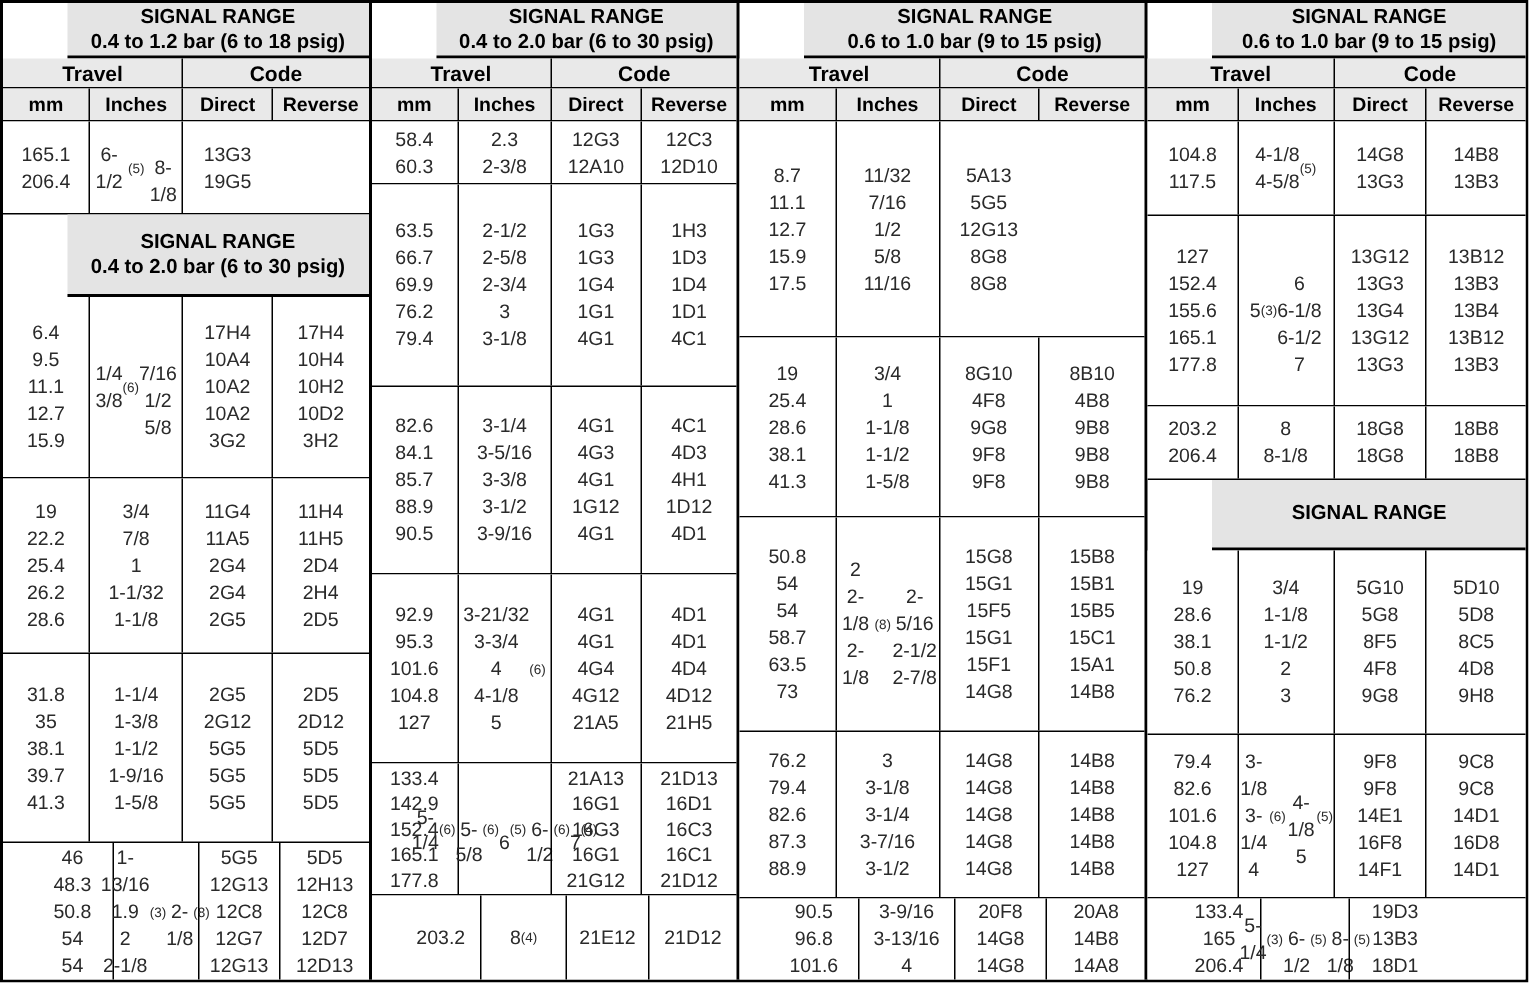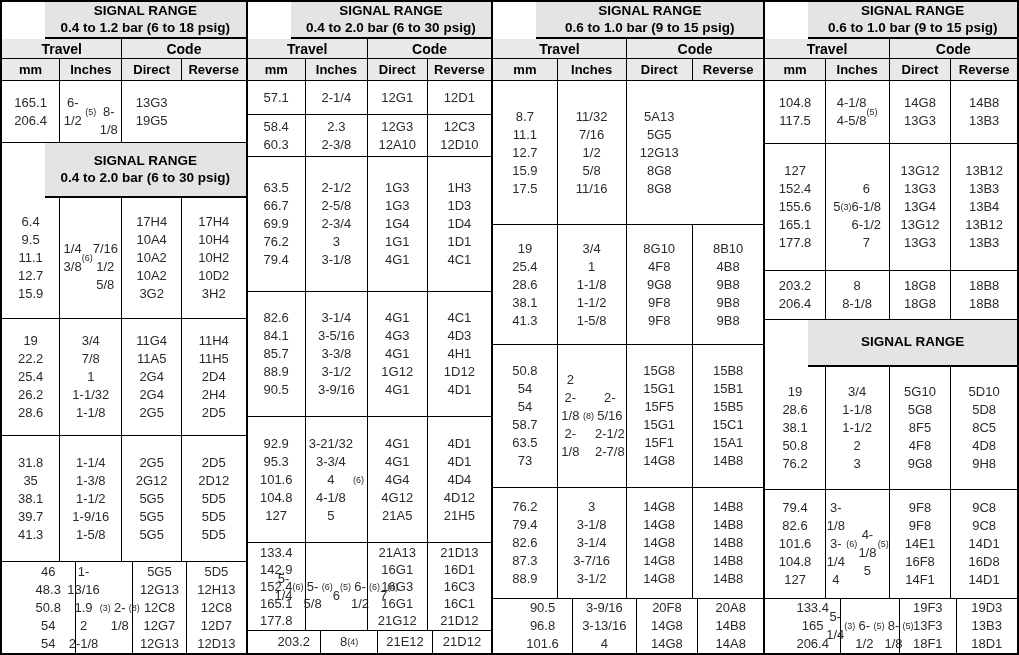--- a/index.html
+++ b/index.html
@@ -164,26 +164,20 @@
     <div class="sec h2row" style="height:20px">
       <div class="hcell travel">Travel</div>
       <div class="hcell code">Code</div>
     </div>
     <div class="sec h3row" style="height:22px">
       <div class="hcell w-mm">mm</div>
       <div class="hcell w-in">Inches</div>
       <div class="hcell w-d">Direct</div>
       <div class="hcell w-r">Reverse</div>
     </div>
-    <div class="sec grp" style="height:34px">
-      <div class="cell w-mm">57.1</div>
-      <div class="cell w-in">2-1/4</div>
-      <div class="cell w-d">12G1</div>
-      <div class="cell w-r">12D1</div>
-    </div>
     <div class="sec grp" style="height:42px">
       <div class="cell w-mm">58.4
 60.3</div>
       <div class="cell w-in">2.3
 2-3/8</div>
       <div class="cell w-d">12G3
 12A10</div>
       <div class="cell w-r">12C3
 12D10</div>
     </div>
@@ -505,22 +499,19 @@
 16D8
 14D1</div>
     </div>
     <div class="sec grp">
       <div class="cell w-mm">133.4
 165
 206.4</div>
       <div class="cell w-in">5-1/4<sup>(3)</sup>
 6-1/2<sup>(5)</sup>
 8-1/8<sup>(5)</sup></div>
-      <div class="cell w-d">19F3
-13F3
-18F1</div>
       <div class="cell w-r">19D3
 13B3
 18D1</div>
     </div>
   </div>
 
 </div>
 
 </body></html>

